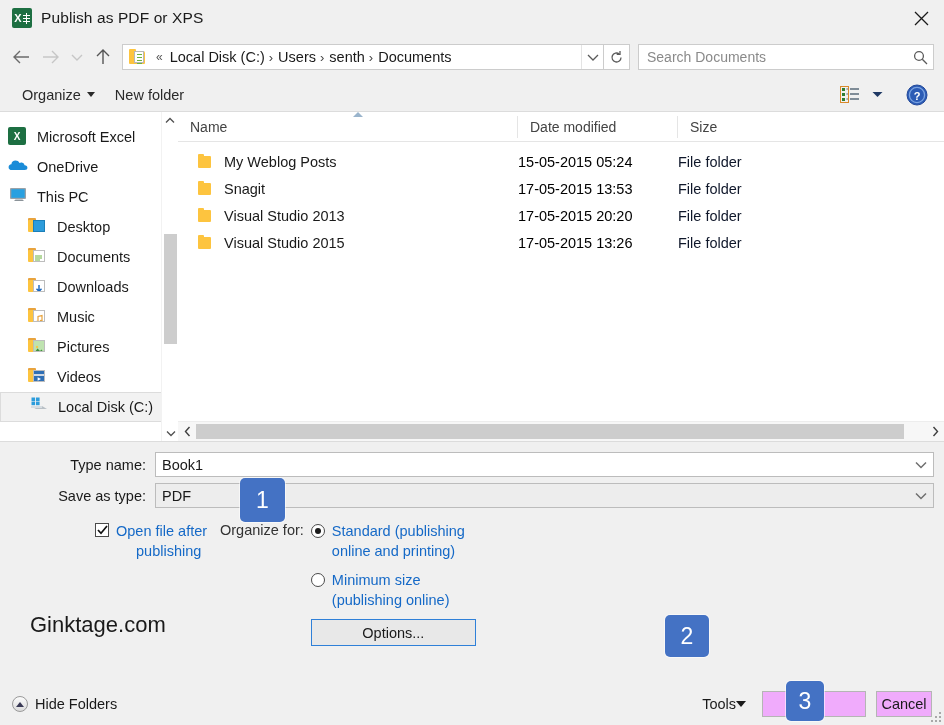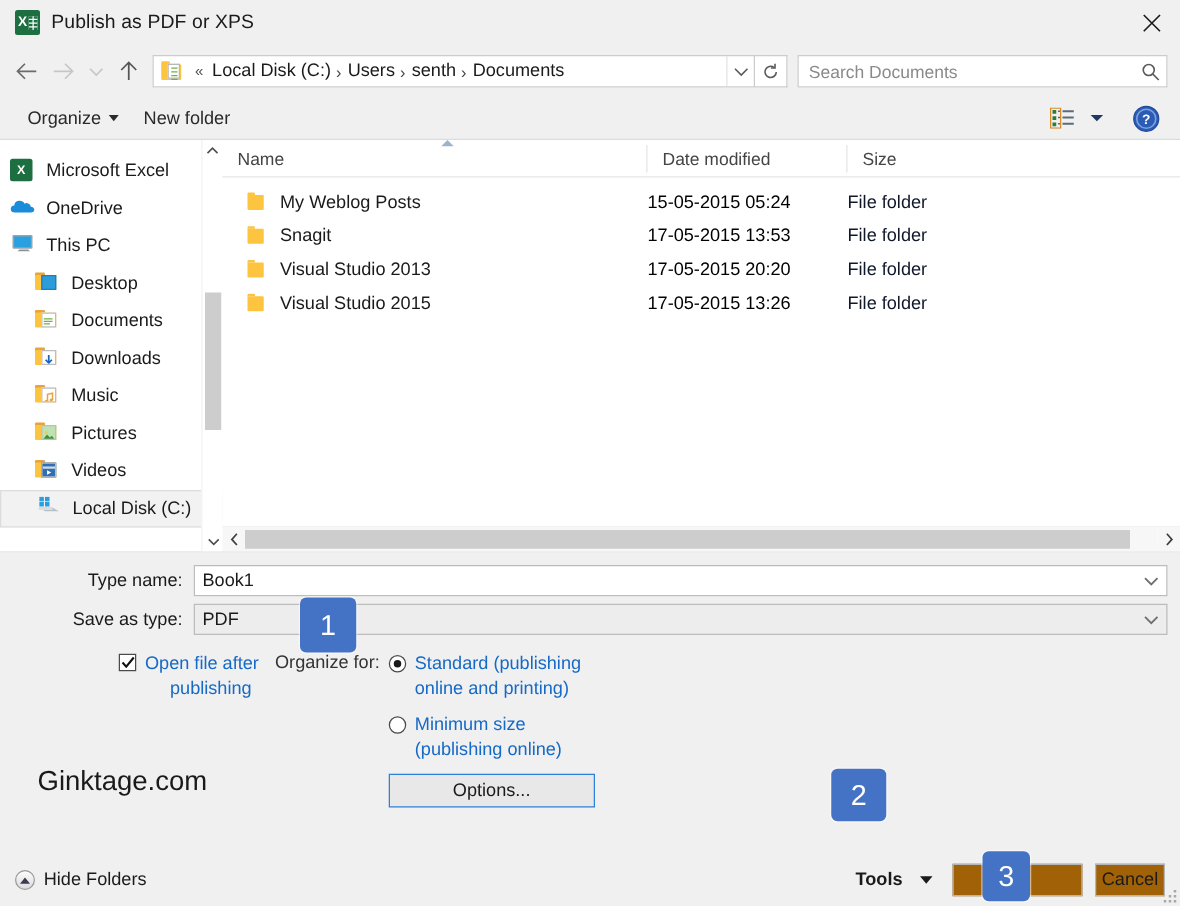--- a/index.html
+++ b/index.html
@@ -282,24 +282,24 @@
   #hide-folders { display: flex; align-items: center; gap: 7px; margin-left: 12px; cursor: default;}
   #hf-circle {
     width: 16px; height: 16px; border-radius: 50%;
     background: linear-gradient(#fcfcfc,#dcdcdc);
     border: 1px solid #9a9a9a;
     display: flex; align-items: center; justify-content: center;
   }
   #hf-circle i { width:0;height:0;border-left:4px solid transparent;border-right:4px solid transparent;border-bottom:5px solid #3a3a56;}
   #hf-label { font-size: 14.5px; color: #1a1a1a; }
   #footer-right { margin-left: auto; display: flex; align-items: center; margin-right: 12px; gap: 10px;}
-  #tools-button { display:flex; align-items:center; gap:14px; font-size:14.5px; color:#1a1a1a; padding:0 6px; cursor:default;font-weight:bold;}
+  #tools-button { display:flex; align-items:center; font-size:14.5px; color:#1a1a1a; padding:0 6px; cursor:default;}
   #tools-caret { border-left:5px solid transparent;border-right:5px solid transparent;border-top:6px solid #1a1a1a;}
   .dlgbtn {
-    height: 26px; border: 1px solid #b5b5b5; background: #a16207;
+    height: 26px; border: 1px solid #b5b5b5; background: #f0abfc;
     display: flex; align-items: center; justify-content: center;
     font-size: 14.5px; color: #1a1a1a; cursor: default;
   }
   #publish-button { width: 104px; }
   #cancel-button { width: 56px; }
   #resize-grip { position:absolute; right: 3px; bottom: 3px; width: 14px; height: 14px; }
   #resize-grip s { position:absolute; width:2px;height:2px;background:#a8a8a8;display:block;}
 
   
   .badge {

